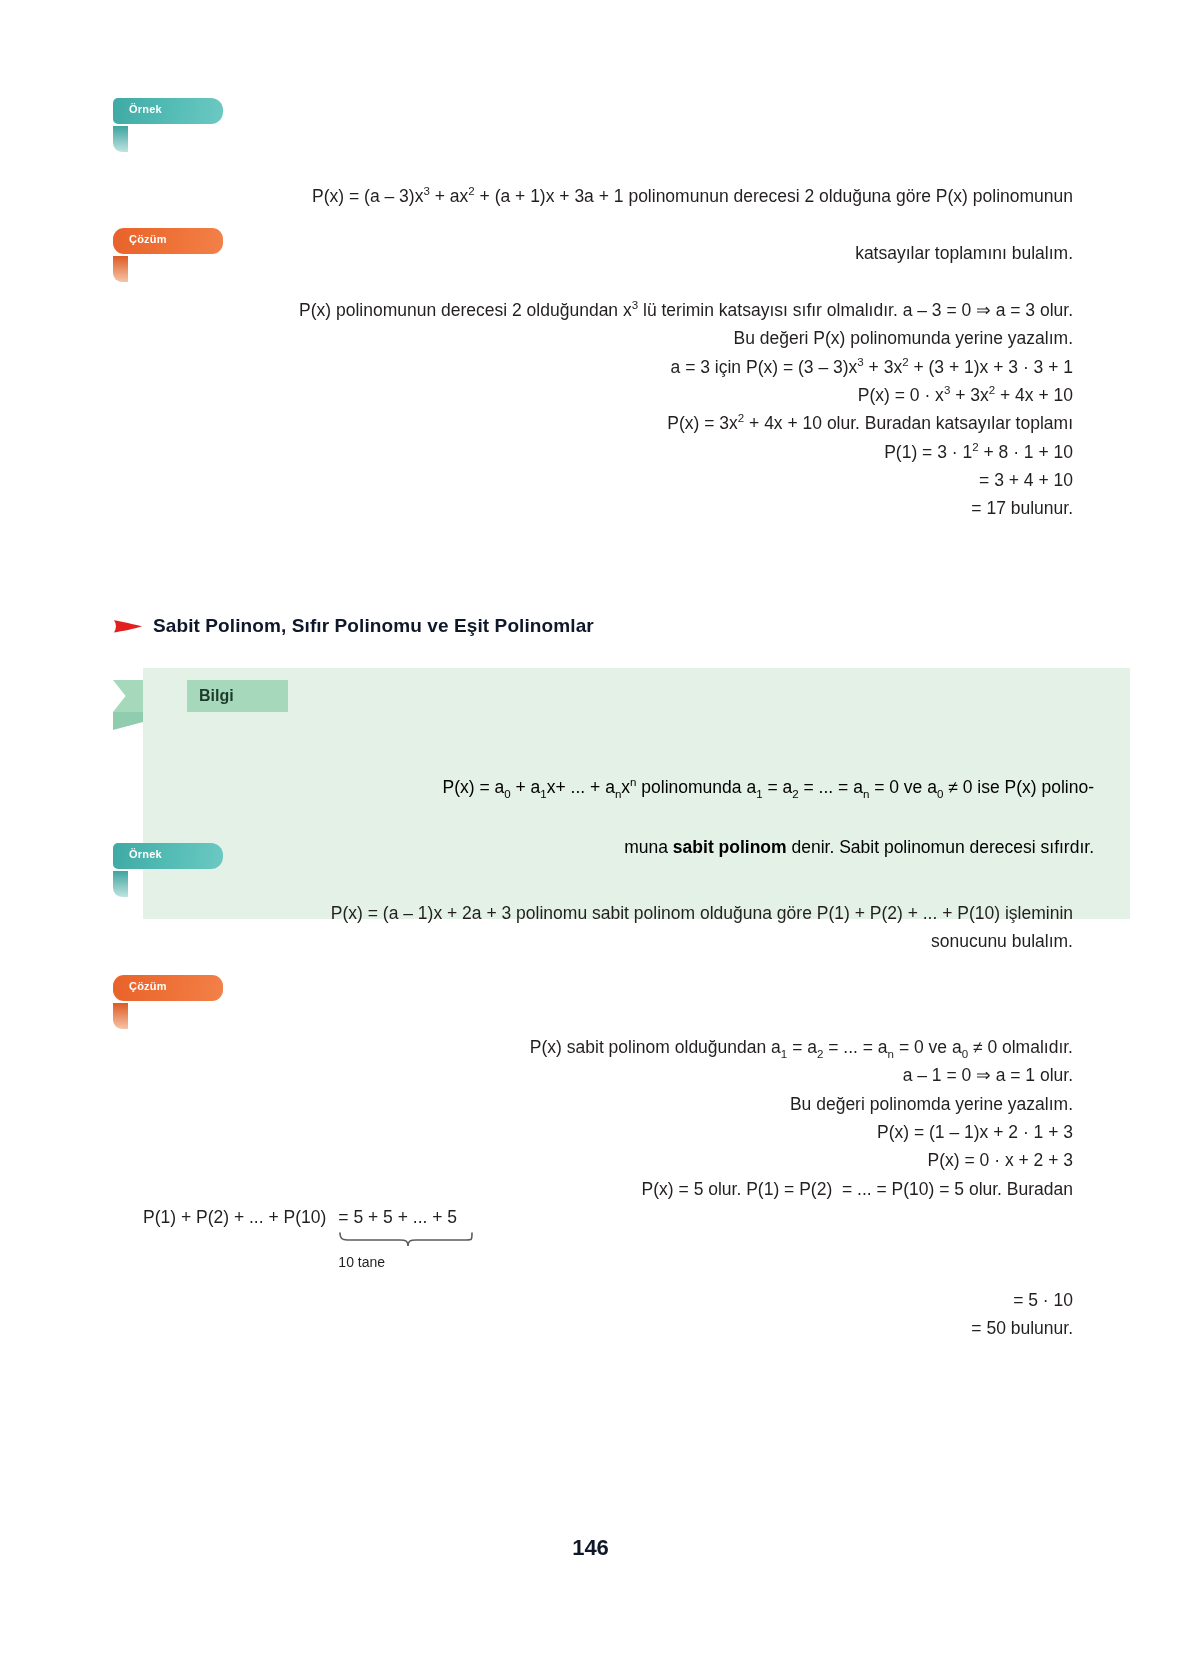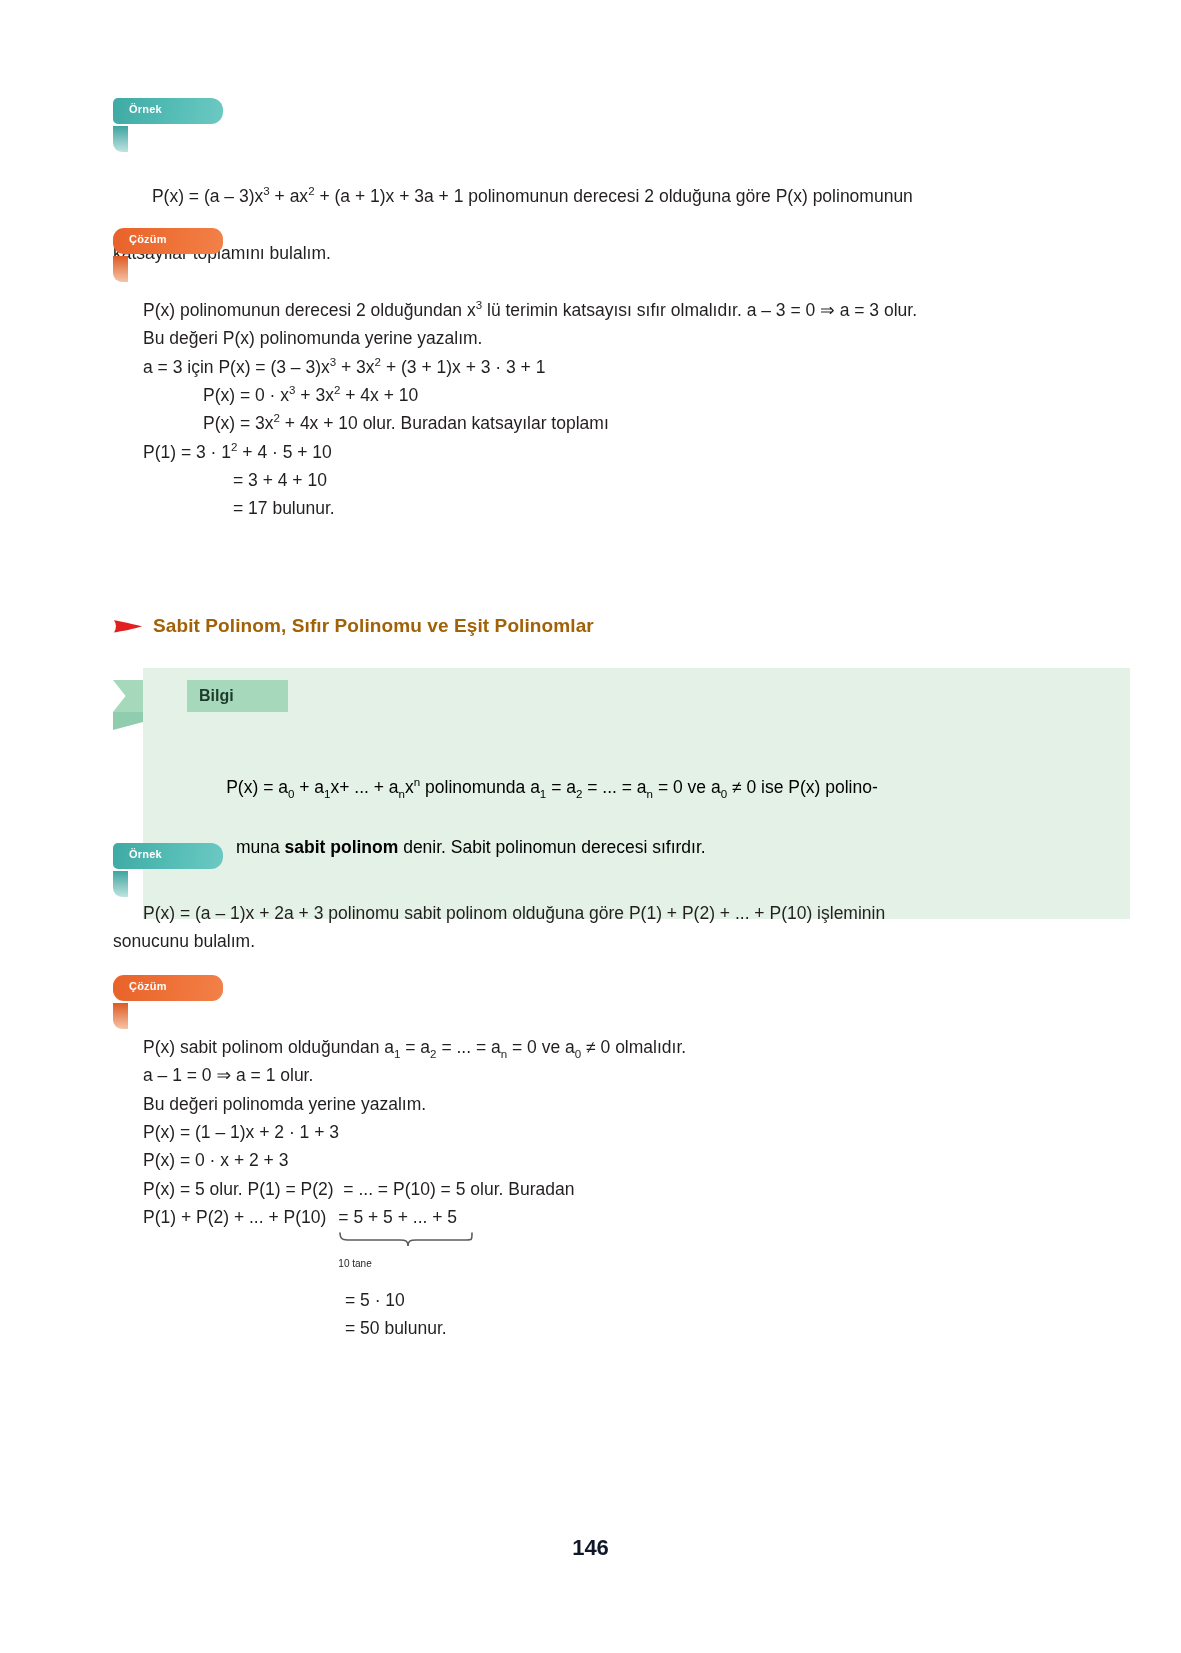--- a/index.html
+++ b/index.html
@@ -76,21 +76,21 @@
   }
   .arrow-icon {
     width: 30px;
     height: 18px;
     flex: 0 0 auto;
     display: block;
   }
   .section-head .title {
     font-size: 19px;
     font-weight: 700;
-    color: #a16207;
+    color: #0f172a;
     letter-spacing: .1px;
   }
 
   
   .info-box {
     position: relative;
     background: #e4f1e6;
     padding: 44px 36px 26px 54px;
   }
   .info-tag-row {
@@ -127,36 +127,36 @@
     opacity: .85;
   }
   .info-text {
     font-size: 17.5px;
     line-height: 1.72;
     color: #000000;
   }
   .info-text .indent { display: inline-block; width: 34px; }
 
   
-  .line { white-space: pre-wrap; }
+  .line { white-space: pre-wrap; text-align: right; }
   .ind-1 { margin-left: 30px; }
   .ind-2 { margin-left: 90px; }
   .ind-3 { margin-left: 120px; }
   .ind-4 { margin-left: 232px; }
 
   
   .brace-block {
     position: relative;
     display: inline-block;
     vertical-align: top;
   }
   .brace-svg { display: block; margin-top: 1px; }
   .brace-label {
     text-align: center;
-    font-size: 10px;
+    font-size: 14px;
     color: #231f20;
     margin-top: 1px;
   }
 
   
   .page-number {
     position: absolute;
     left: 0; right: 0;
     bottom: 92px;
     text-align: center;
@@ -191,21 +191,21 @@
       <span class="tag-tail orange"></span>
       <span class="tag orange">Çözüm</span>
     </div>
 
     <div class="body-text" id="solution1-lines" style="margin-top:28px;">
         <div class="line ind-1"><span>P(x) polinomunun derecesi 2 olduğundan x</span><sup>3</sup><span> lü terimin katsayısı sıfır olmalıdır. a – 3 = 0 ⇒ a = 3 olur.</span></div>
         <div class="line ind-1"><span>Bu değeri P(x) polinomunda yerine yazalım.</span></div>
         <div class="line ind-1"><span>a = 3 için P(x) = (3 – 3)x</span><sup>3</sup><span> + 3x</span><sup>2</sup><span> + (3 + 1)x + 3 · 3 + 1</span></div>
         <div class="line ind-2"><span>P(x) = 0 · x</span><sup>3</sup><span> + 3x</span><sup>2</sup><span> + 4x + 10</span></div>
         <div class="line ind-2"><span>P(x) = 3x</span><sup>2</sup><span> + 4x + 10 olur. Buradan katsayılar toplamı</span></div>
-        <div class="line ind-1"><span>P(1) = 3 · 1</span><sup>2</sup><span> + 4 · 5 + 10</span></div>
+        <div class="line ind-1"><span>P(1) = 3 · 1</span><sup>2</sup><span> + 8 · 1 + 10</span></div>
         <div class="line ind-3"><span>= 3 + 4 + 10</span></div>
         <div class="line ind-3"><span>= 17 bulunur.</span></div>
       </div>
   </div>
 
   <div class="section-head" style="position:absolute; left:113px; top:615px;">
     <svg class="arrow-icon" viewBox="0 0 30 18">
       <path d="M1 3.2 C9 4.6 21 7.2 29 9.4 C21 11.6 9 14.2 1 15.4 C3.6 11.4 3.6 7.2 1 3.2 Z" fill="#e0211f"></path>
     </svg>
     <span class="title">Sabit Polinom, Sıfır Polinomu ve Eşit Polinomlar</span>

